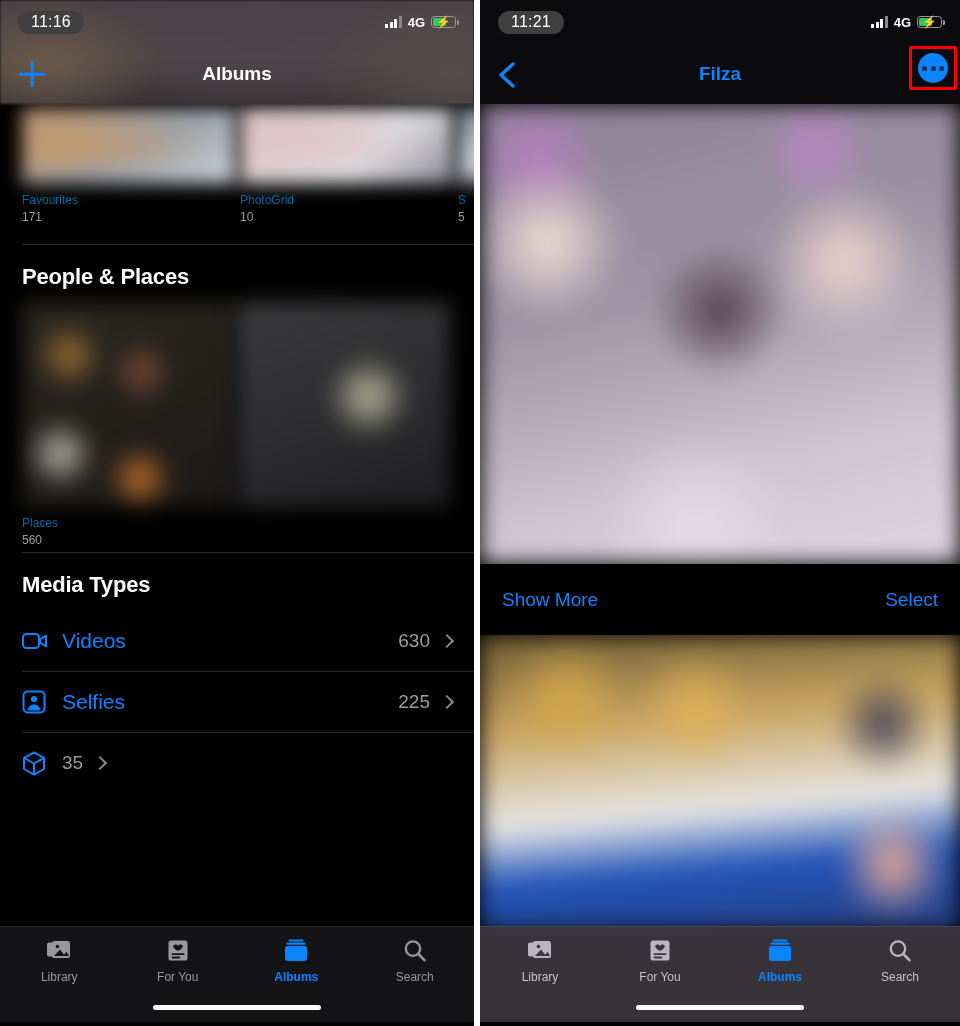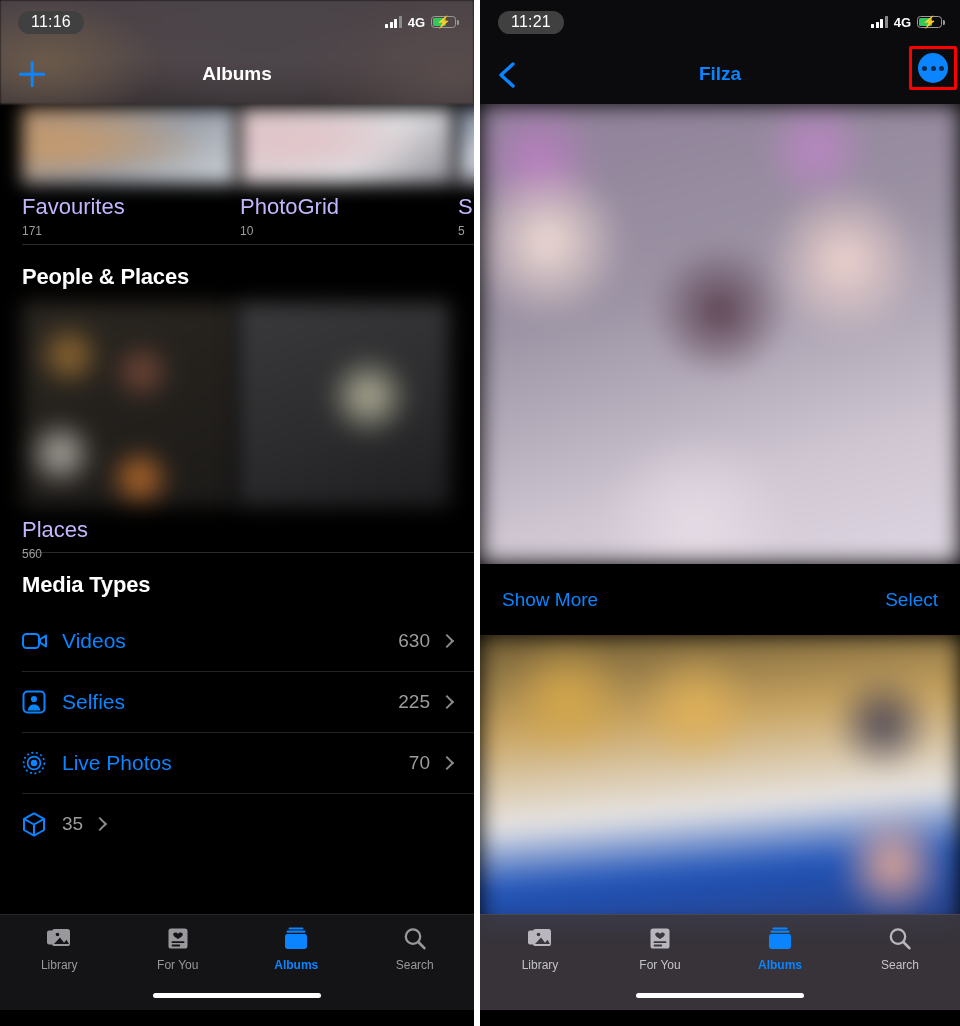--- a/index.html
+++ b/index.html
@@ -106,21 +106,21 @@
   .thumb.t1 { width:214px; background:
       radial-gradient(ellipse at 20% 50%, #c79a6a 0%, rgba(199,154,106,0) 62%),
       linear-gradient(150deg,#b8906a 0%, #9aa0ab 55%, #cfd4d8 100%); }
   .thumb.t2 { width:214px; background:
       radial-gradient(ellipse at 30% 45%, #e3c3c8 0%, rgba(227,195,200,0) 60%),
       linear-gradient(140deg,#d8c2c4 0%,#dcdde0 60%,#8d8a92 100%); }
   .thumb.t3 { width:60px; background:linear-gradient(160deg,#7a8498 0%,#cfd3dc 60%,#6f6a78 100%); }
   .album-meta { position:absolute; left:22px; top:84px; display:flex; }
   .album-meta .cell { width:218px; }
   .album-meta .cell.narrow { width:60px; overflow:hidden; }
-  .album-name { color:#c4b5fd; font-size:22px; line-height:1.35; white-space:nowrap; }
+  .album-name { color:#0369a1; font-size:12px; line-height:1.35; white-space:nowrap; }
   .album-count { color:#9c9c9e; font-size:12px; line-height:1.5; }
 
   .divider { height:1px; background:#2a2a2c; margin:16px 0 0 22px; }
   .section-title {
     color:#fff; font-size:22px; font-weight:bold; padding:19px 0 12px 22px;
     letter-spacing:-0.2px;
   }
   .pp-row { position:relative; height:140px; }
   .pp-strip { position:absolute; left:22px; top:0; height:205px; width:428px; display:flex; gap:0px; }
   .pp-tile { height:205px; filter:blur(10px); }
@@ -143,21 +143,21 @@
   }
   .media-row + .media-row { border-top:1px solid #242426; }
   .mrow-icon { width:40px; display:flex; align-items:center; justify-content:flex-start; }
   .mrow-label { color:#0a84ff; font-size:21px; flex:1; }
   .mrow-count { color:#9c9c9e; font-size:19px; margin-right:12px; }
   .chev { width:10px; height:10px; border-right:2.2px solid #8a8a8e; border-top:2.2px solid #8a8a8e;
           transform:rotate(45deg); margin-right:22px; }
 
   
   .tabbar {
-    position:absolute; left:0; right:0; bottom:16px; height:96px; z-index:30;
+    position:absolute; left:0; right:0; bottom:4px; height:96px; z-index:30;
     display:flex; align-items:flex-start; padding-top:10px;
     border-top:1px solid rgba(255,255,255,0.08);
   }
   .tabbar.dark { background:#141416; }
   .tabbar.blurred { background:rgba(60,55,62,0.92); }
   .tab {
     flex:1; display:flex; flex-direction:column; align-items:center; gap:5px; cursor:pointer;
   }
   .tab .tlabel { font-size:12px; color:#98989d; }
   .tab.active .tlabel { color:#0a84ff; font-weight:bold; }
@@ -294,32 +294,20 @@
               <rect x="1.5" y="1.5" width="21" height="21" rx="4" fill="none" stroke="#0a84ff" stroke-width="2"></rect>
               <circle cx="12" cy="9" r="3.1" fill="#0a84ff"></circle>
               <path d="M5.6 20.5 C6.4 16.2 9 14.6 12 14.6 C15 14.6 17.6 16.2 18.4 20.5 Z" fill="#0a84ff"></path>
             </svg>
           </div>
           <div class="mrow-label">Selfies</div>
           <div class="mrow-count">225</div>
           <div class="chev"></div>
         </div>
 
-        <div class="media-row">
-          <div class="mrow-icon">
-            <svg width="24" height="24" viewBox="0 0 24 24">
-              <circle cx="12" cy="12" r="3.2" fill="#0a84ff"></circle>
-              <circle cx="12" cy="12" r="6.4" fill="none" stroke="#0a84ff" stroke-width="1.7"></circle>
-              <circle cx="12" cy="12" r="10.4" fill="none" stroke="#0a84ff" stroke-width="1.7" stroke-dasharray="2 2.6"></circle>
-            </svg>
-          </div>
-          <div class="mrow-label">Live Photos</div>
-          <div class="mrow-count">70</div>
-          <div class="chev"></div>
-        </div>
 
         <div class="media-row">
           <div class="mrow-icon">
             <svg width="24" height="25" viewBox="0 0 24 25">
               <path d="M12 1.4 L22 6.9 L22 18 L12 23.6 L2 18 L2 6.9 Z" fill="none" stroke="#0a84ff" stroke-width="2" stroke-linejoin="round"></path>
               <path d="M2 6.9 L12 12.5 L22 6.9 M12 12.5 L12 23.6" fill="none" stroke="#0a84ff" stroke-width="2" stroke-linejoin="round"></path>
             </svg>
           </div>
           <div class="mrow-count">35</div>
           <div class="chev"></div>

